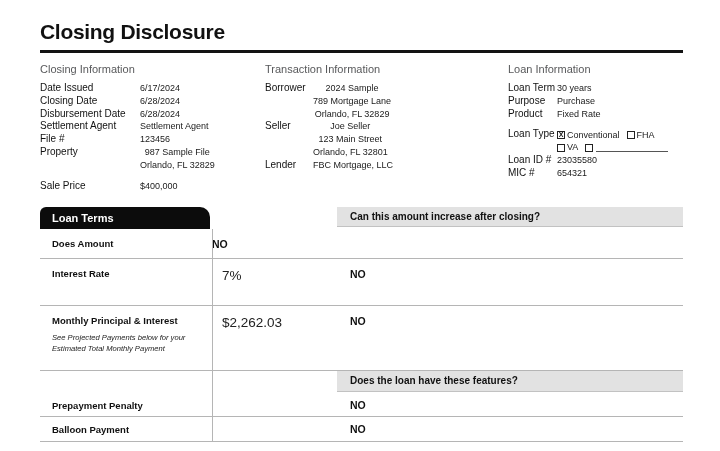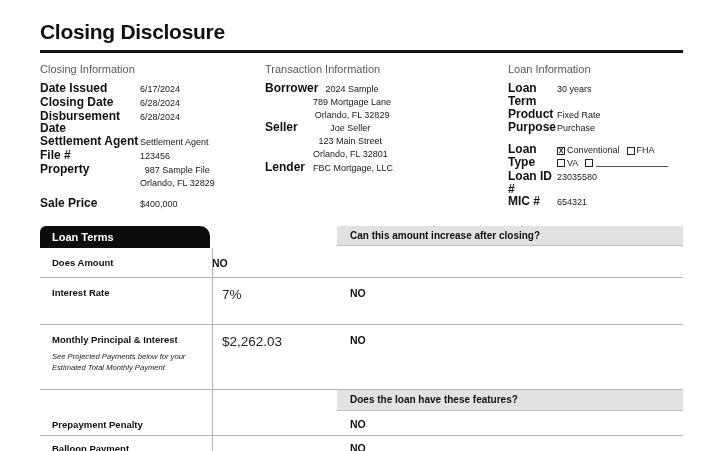--- a/index.html
+++ b/index.html
@@ -13,21 +13,21 @@
          margin:16px 37px 0 40px; }
   .title { font-size:21px; font-weight:bold; letter-spacing:-0.3px; color:#111; padding-top:4px; }
   .intro { width:376px; font-size:9.5px; font-style:italic; line-height:1.4; color:#222; }
   .rule  { border:0; border-top:3px solid #131313; margin:6px 37px 0 40px; }
 
   
   .info { display:flex; margin:10px 37px 0 40px; }
   .col1 { width:225px; } .col2 { width:243px; } .col3 { flex:1; }
   .sec-h { font-size:11px; font-weight:normal; color:#58595b; margin-bottom:7px; }
   .kv { display:flex; align-items:baseline; line-height:12.8px; }
-  .kv-label { font-size:12px; font-weight:bold; color:#111; flex-shrink:0; }
+  .kv-label { font-size:10px; font-weight:normal; color:#111; flex-shrink:0; }
   .c1 .kv-label { width:100px; }
   .c2 .kv-label { width:48px; }
   .c3 .kv-label { width:49px; }
   .kv-value, .kv-multi { font-size:9px; color:#1a1a1a;text-align:center; }
   .kv-multi div { line-height:12.8px; }
   .mt8 { margin-top:8px; }
   
   .checks { font-size:9px; }
   .check-line { display:flex; align-items:center; line-height:12.8px; }
   .cb { display:inline-flex; align-items:center; justify-content:center;
@@ -138,26 +138,26 @@
       </div>
     </div>
 
     <div class="col3 c3">
       <div class="sec-h">Loan Information</div>
       <div class="kv">
         <span class="kv-label">Loan Term</span>
         <span class="kv-value">30 years</span>
       </div>
       <div class="kv">
+        <span class="kv-label">Purpose</span>
+        <span class="kv-value">Purchase</span>
+      </div>
+      <div class="kv">
         <span class="kv-label">Product</span>
         <span class="kv-value">Fixed Rate</span>
-      </div>
-      <div class="kv">
-        <span class="kv-label">Purpose</span>
-        <span class="kv-value">Purchase</span>
       </div>
       <div class="kv mt8">
         <span class="kv-label">Loan Type</span>
         <div class="checks">
           <div class="check-line">
             <span class="cb">
                 <span class="cb-mark">X</span>
               </span>
             <span class="cb-label">Conventional</span>
             <span class="cb sp">

